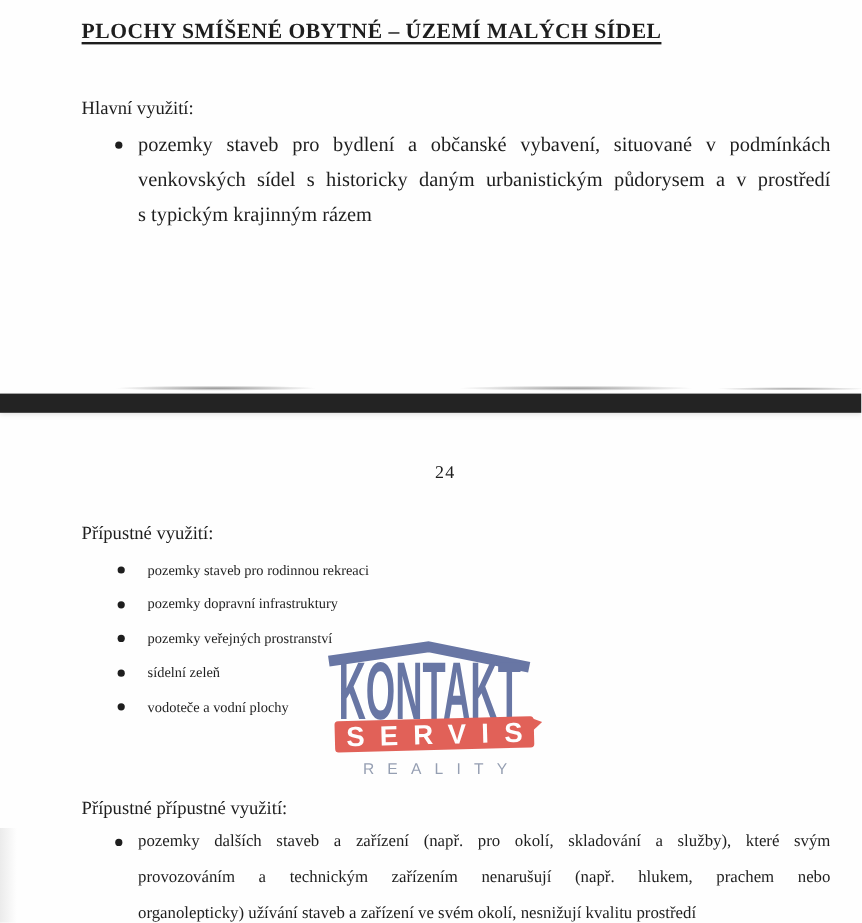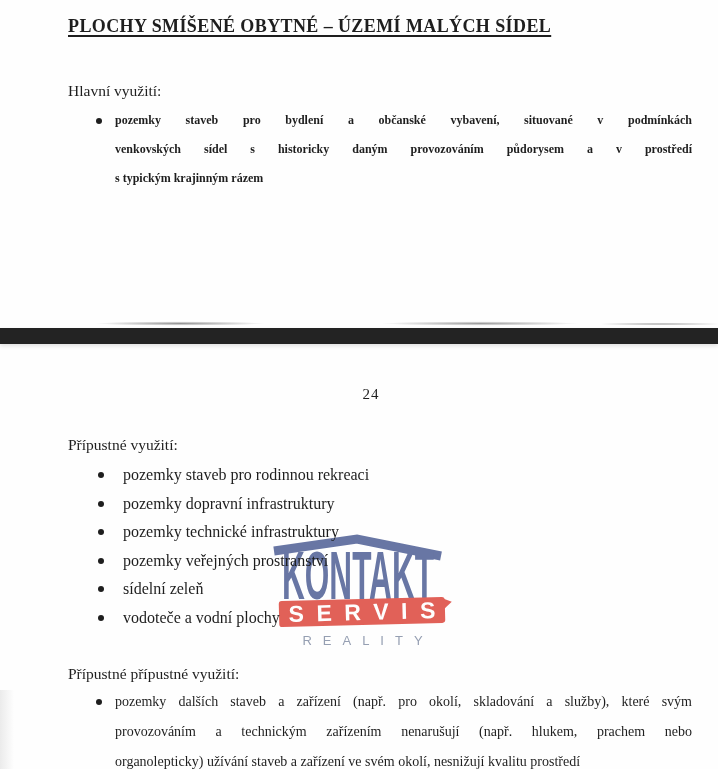--- a/index.html
+++ b/index.html
@@ -56,34 +56,34 @@
     height: 29px;
     line-height: 29px;
     overflow: hidden;
     text-align: justify;
     text-align-last: justify;
     text-justify: inter-word;
     white-space: nowrap;
   }
   .para-podminene .pline { height: 30px; line-height: 30px; }
   .pline.last { text-align-last: left; }
-  .para-hlavni .pline    { font-size: 12px; font-weight: bold; }
+  .para-hlavni .pline    { font-size: 17px; }
   .para-podminene .pline { font-size: 14px; }
 
   .bullet-list {
     position: absolute;
     left: 98px;
     top: 461px;
     z-index: 2;
   }
   .bullet-list .li-row {
     height: 28.5px;
     display: flex;
     align-items: center;
-    font-size: 16px;
+    font-size: 12px;
     white-space: nowrap;
   }
   .bullet-list .bdot {
     width: 6px; height: 6px;
     border-radius: 50%;
     background: #1e1e1e;
     margin-right: 19px;
     flex: 0 0 auto;
   }
 
@@ -146,44 +146,40 @@
   <div class="content-layer">
 
     <div class="doc-title">PLOCHY SMÍŠENÉ OBYTNÉ – ÚZEMÍ MALÝCH SÍDEL</div>
 
     <div class="heading heading-hlavni">Hlavní využití:</div>
 
     <div class="bullet-para para-hlavni">
       <span class="bdot"></span>
       <div class="plines">
         <div class="pline">pozemky staveb pro bydlení a občanské vybavení, situované v podmínkách</div>
-        <div class="pline">venkovských sídel s historicky daným provozováním půdorysem a v prostředí</div>
+        <div class="pline">venkovských sídel s historicky daným urbanistickým půdorysem a v prostředí</div>
         <div class="pline last">s typickým krajinným rázem</div>
       </div>
     </div>
 
     <div class="scan-wisp"></div>
     <div class="page-break-bar"></div>
 
     <div class="page-number">24</div>
 
     <div class="heading heading-pripustne">Přípustné využití:</div>
 
     <div class="bullet-list">
       <div class="li-row">
         <span class="bdot"></span>
         <span>pozemky staveb pro rodinnou rekreaci</span>
       </div>
       <div class="li-row">
         <span class="bdot"></span>
         <span>pozemky dopravní infrastruktury</span>
-      </div>
-      <div class="li-row">
-        <span class="bdot"></span>
-        <span>pozemky technické infrastruktury</span>
       </div>
       <div class="li-row">
         <span class="bdot"></span>
         <span>pozemky veřejných prostranství</span>
       </div>
       <div class="li-row">
         <span class="bdot"></span>
         <span>sídelní zeleň</span>
       </div>
       <div class="li-row">

